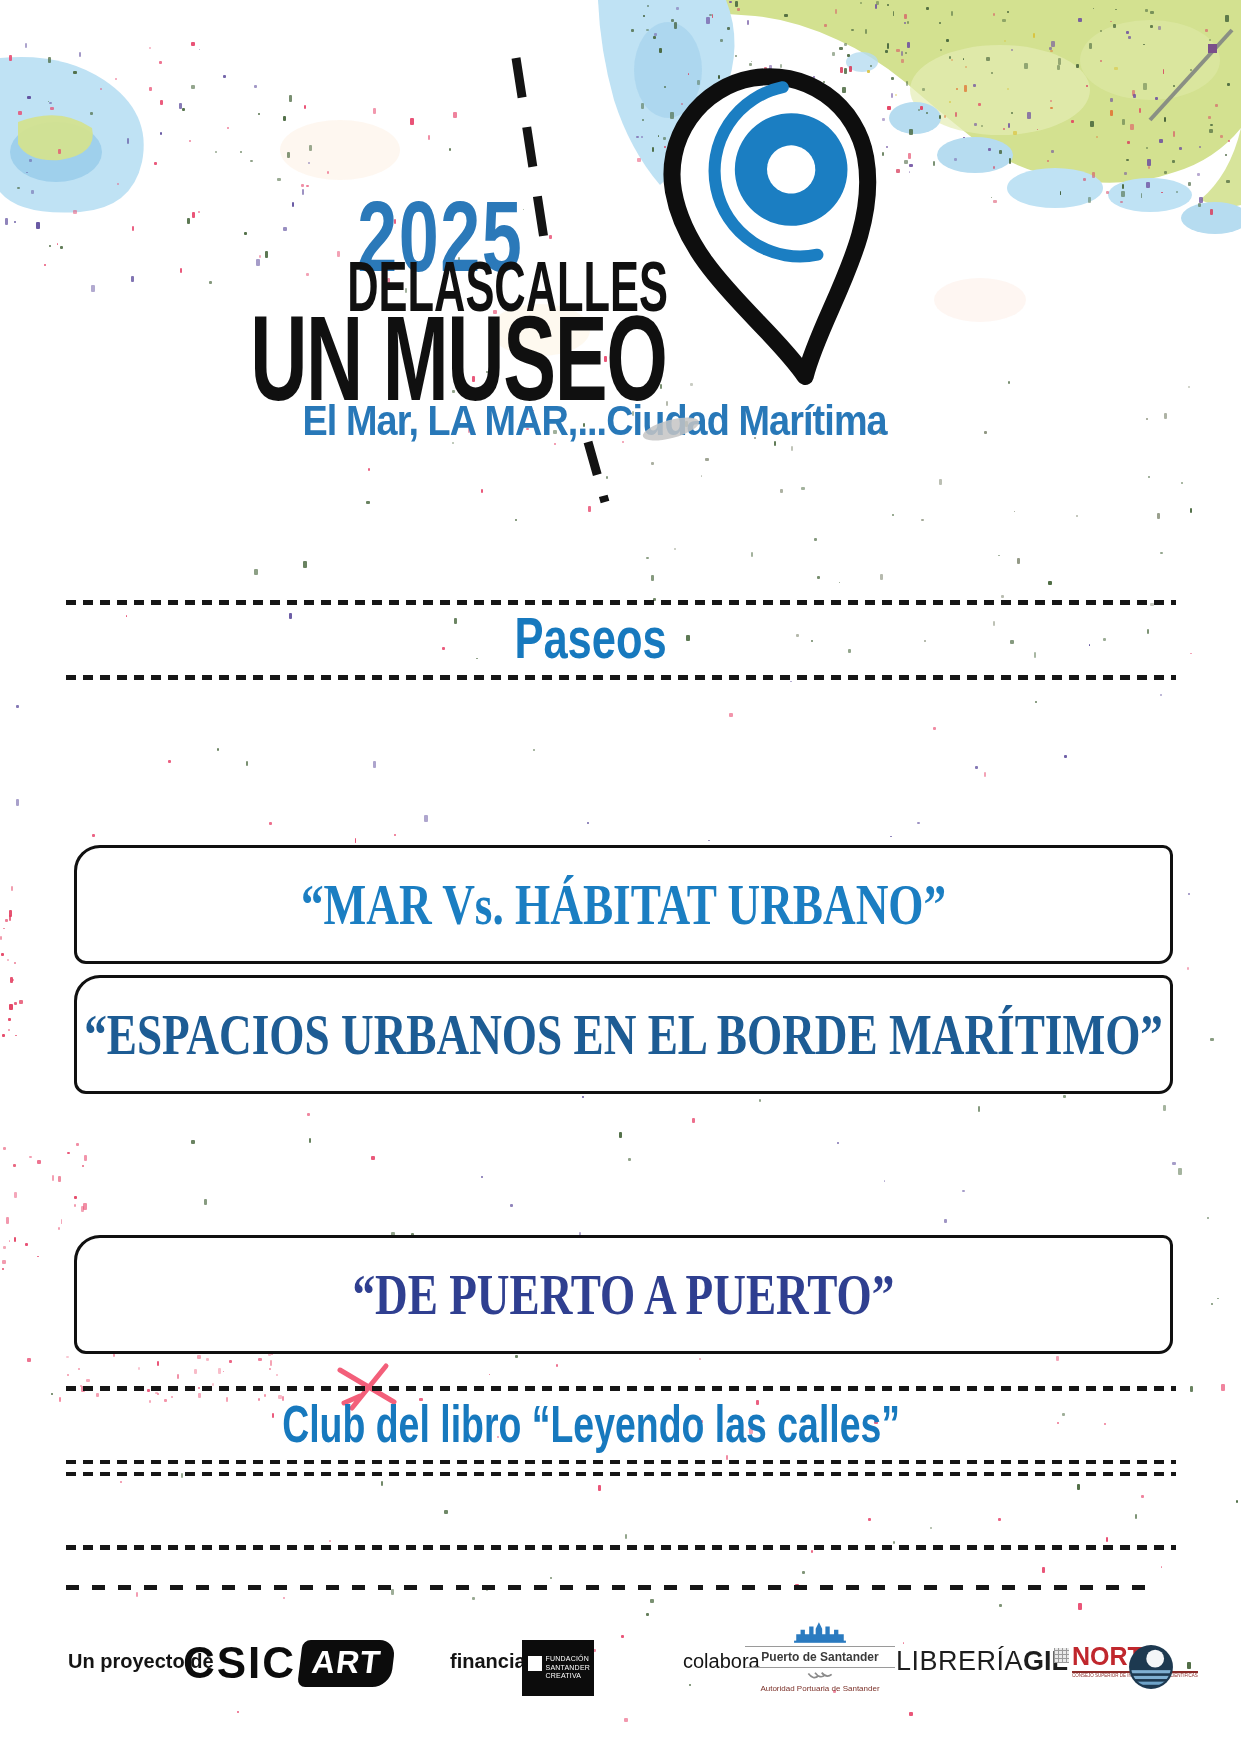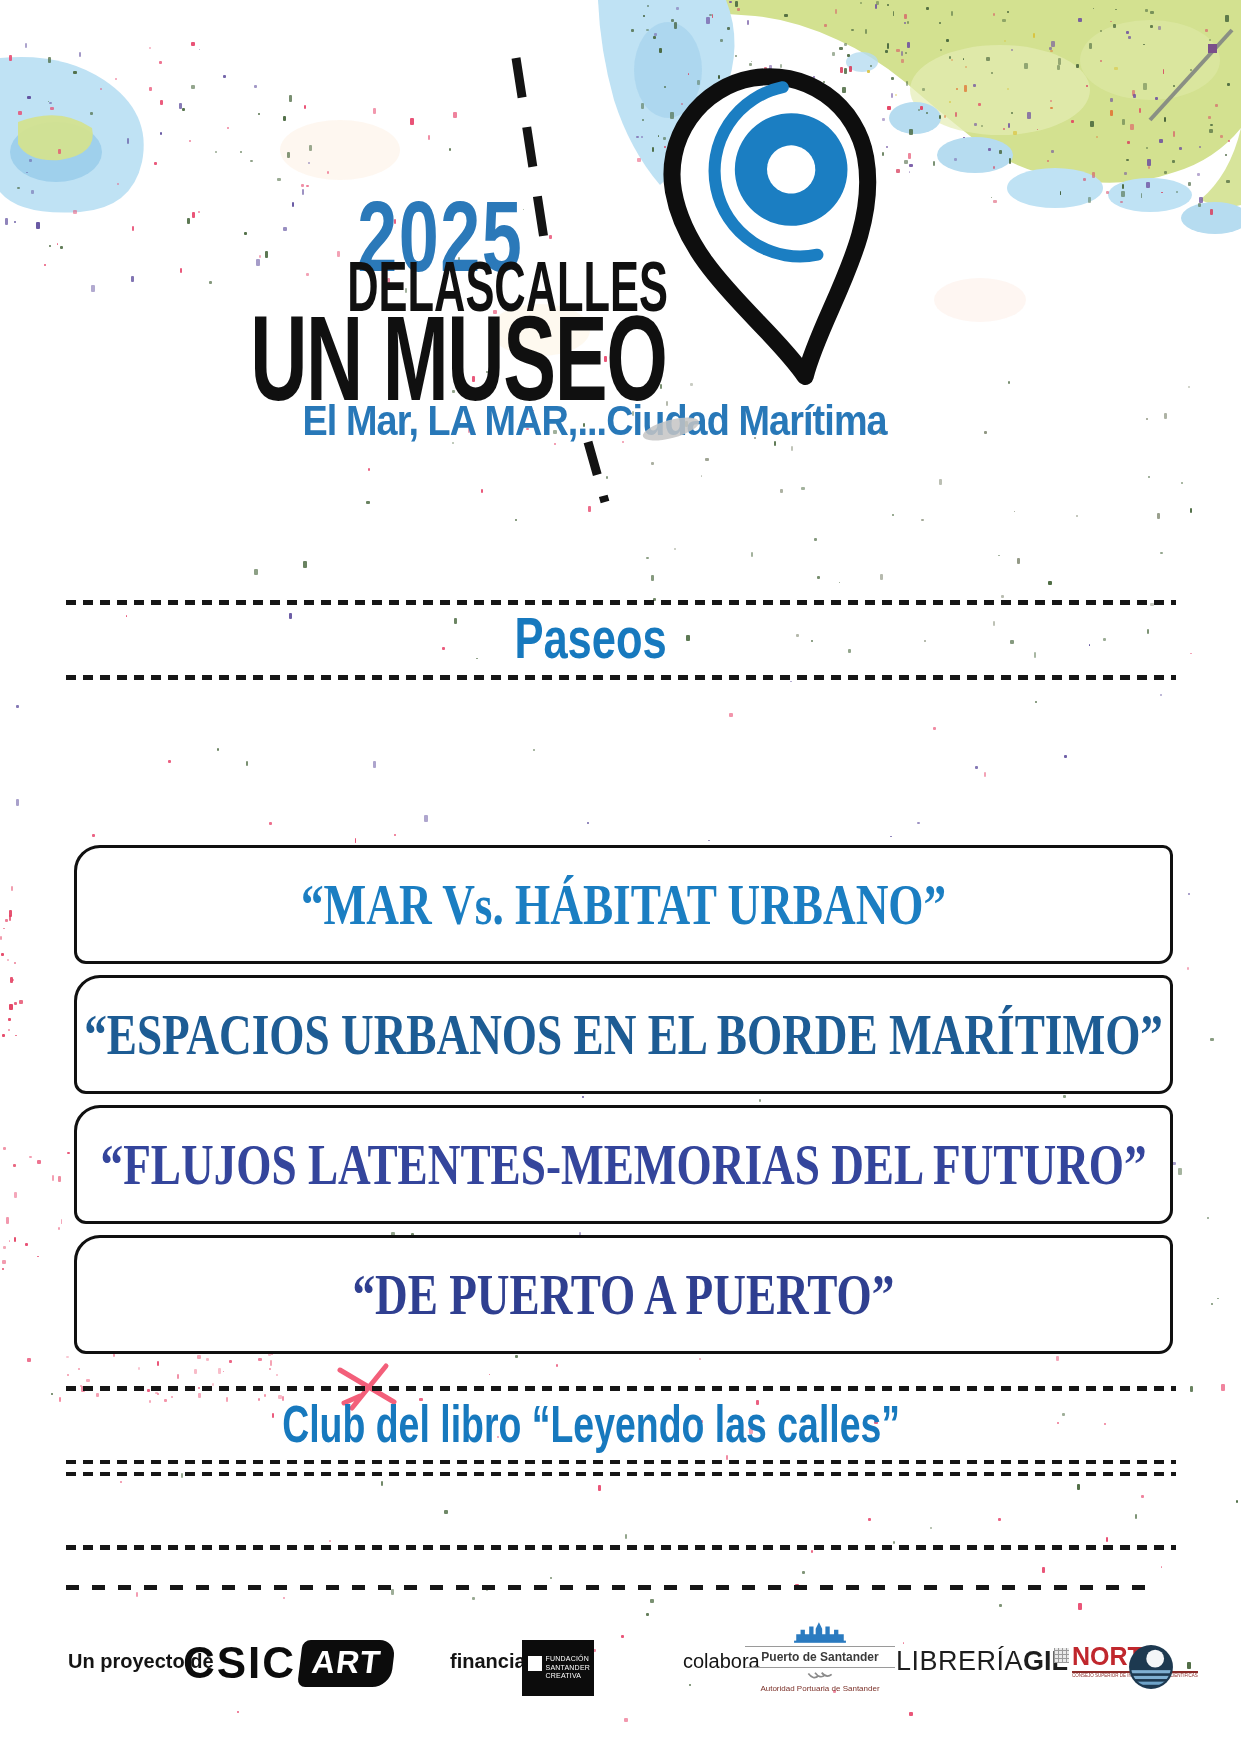--- a/index.html
+++ b/index.html
@@ -833,23 +833,20 @@
     <span class="squeeze" style="--sx: .75; color: rgb(23, 121, 190);">Paseos</span>
   </div>
   <div class="rule" style="top:675px;"></div>
 
   <div class="pbox" style="top:845px;">
     <span class="ttl squeeze" style="--sx: .78; color: rgb(27, 126, 194);">“MAR Vs. HÁBITAT URBANO”</span>
   </div>
   <div class="pbox" style="top:975px;">
     <span class="ttl squeeze" style="--sx: .78; color: rgb(29, 92, 148);">“ESPACIOS URBANOS EN EL BORDE MARÍTIMO”</span>
   </div>
-  <div class="pbox" style="top:1105px;">
-    <span class="ttl squeeze" style="--sx: .78; color: rgb(52, 69, 156);">“FLUJOS LATENTES-MEMORIAS DEL FUTURO”</span>
-  </div>
   <div class="pbox" style="top:1235px;">
     <span class="ttl squeeze" style="--sx: .78; color: rgb(47, 63, 144);">“DE PUERTO A PUERTO”</span>
   </div>
 
   <svg class="redx" viewBox="0 0 72 56">
     <path d="M10,12 L64,44 M56,8 L22,50 M30,38 L14,45" stroke="#f35f7a" stroke-width="5" fill="none" stroke-linecap="round"></path>
   </svg>
 
   <div class="rule" style="top:1386px;"></div>
   <div class="sec" style="top:1396px;font-size:52px;">

